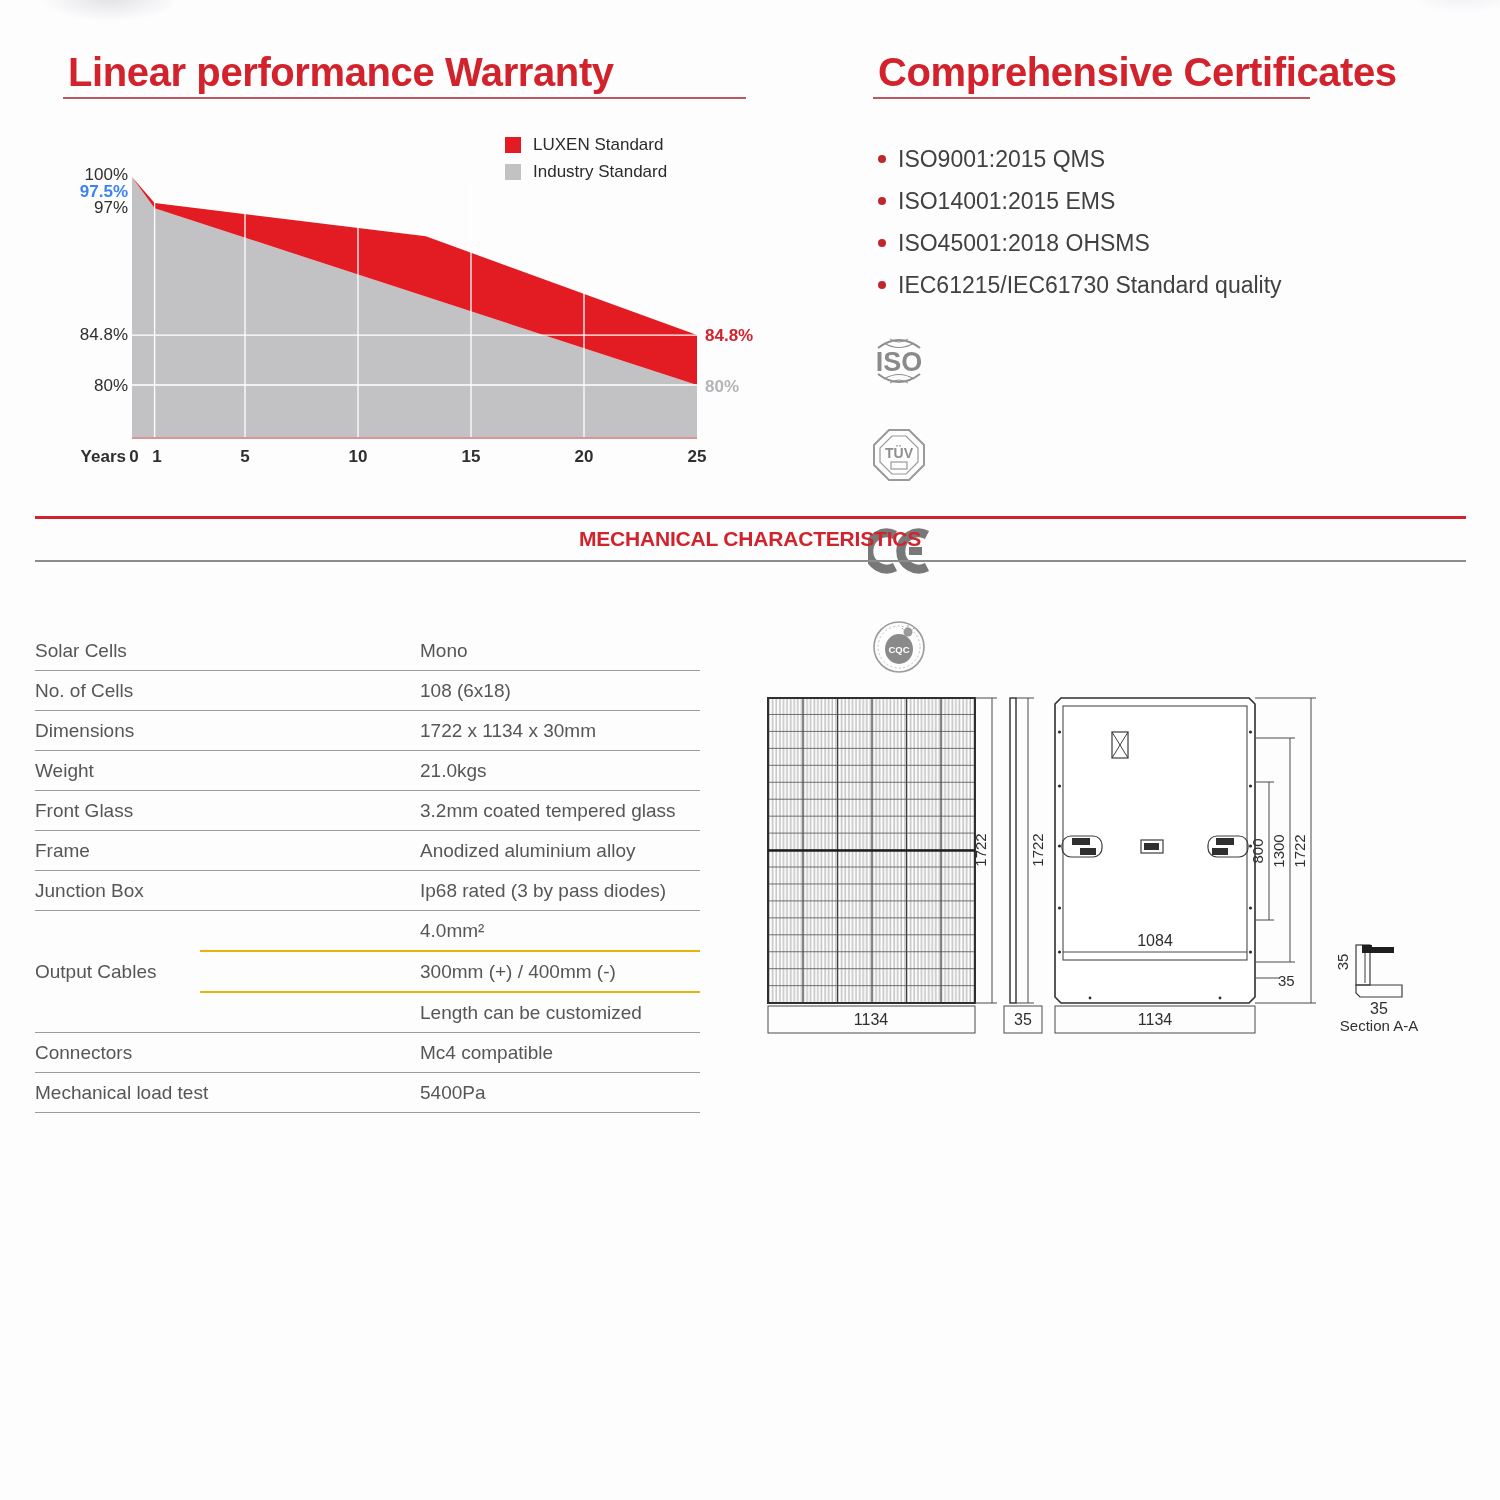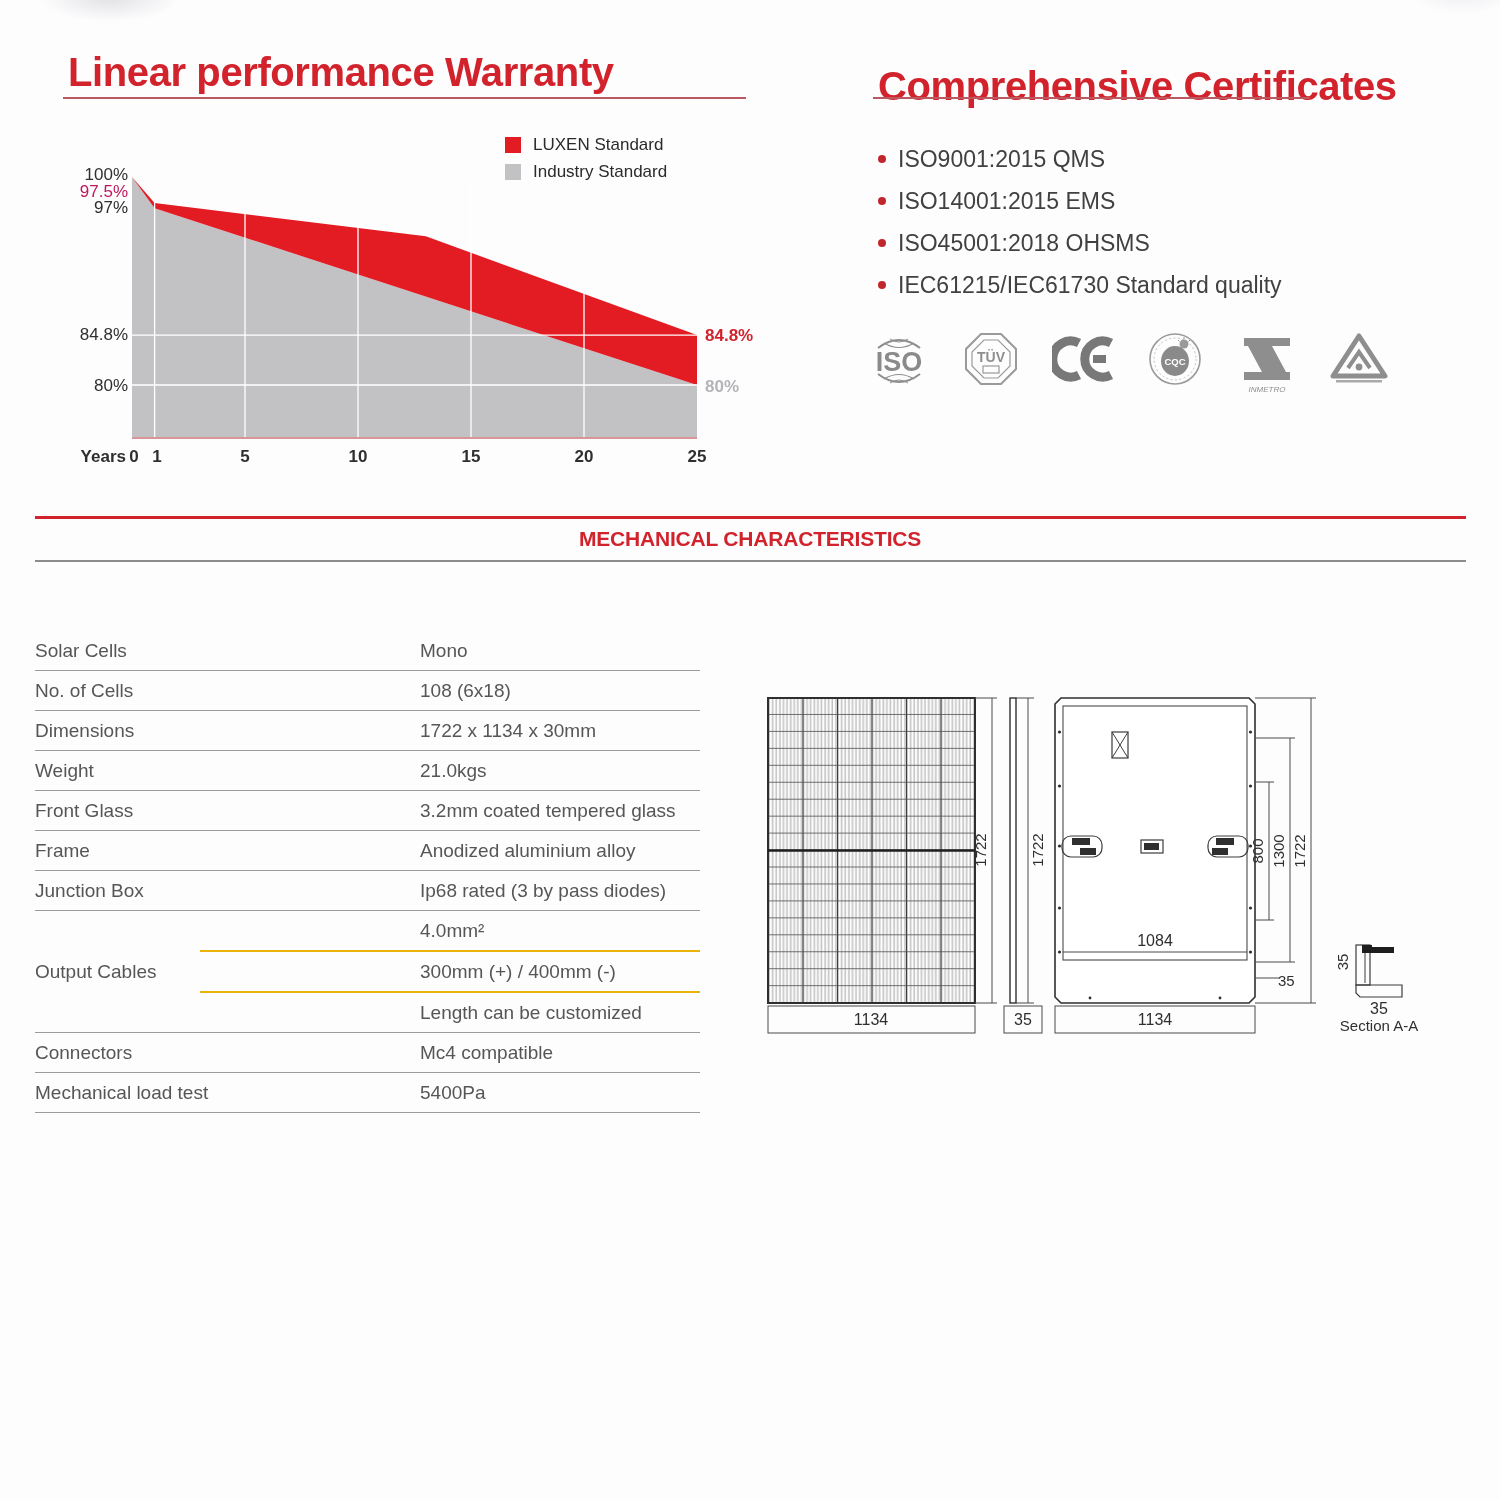--- a/index.html
+++ b/index.html
@@ -5,46 +5,46 @@
   html,body{margin:0;padding:0;background:#fff;}
   .page{position:relative;width:1500px;height:1500px;background:#fdfdfe;overflow:hidden;
         font-family:"Liberation Sans", sans-serif;color:#3a3a3a;}
   .deco{position:absolute;border-radius:50%;pointer-events:none;}
   .deco-left{left:40px;top:-26px;width:140px;height:48px;
              background:radial-gradient(ellipse at center,#e2e2e5 0%,rgba(255,255,255,0) 70%);}
   .deco-right{left:1408px;top:-30px;width:110px;height:44px;
              background:radial-gradient(ellipse at center,#ededf0 0%,rgba(255,255,255,0) 70%);}
   .h1{position:absolute;font-size:40px;font-weight:bold;letter-spacing:-0.4px;color:#d2232d;}
   .h1-left{left:68px;top:50px;}
-  .h1-right{left:878px;top:64px;}
+  .h1-right{left:878px;top:50px;}
   .rule{position:absolute;height:2px;background:#bc5860;}
   .rule-left{left:63px;top:97px;width:683px;}
   .rule-right{left:873px;top:97px;width:437px;}
 
   
   .chart{position:absolute;left:60px;top:128px;width:720px;height:350px;}
   .plot{position:absolute;left:72px;top:49px;}
   .ylab{position:absolute;width:68px;text-align:right;font-size:17px;line-height:17px;color:#2f2f2f;}
-  .ylab.red{color:#be185d;font-weight:normal;}
+  .ylab.red{color:#3b82f6;font-weight:bold;}
   .xlab{position:absolute;top:319px;font-size:17px;font-weight:bold;color:#2f2f2f;transform:translateX(-50%);}
   .xtitle{position:absolute;top:319px;left:0;width:66px;text-align:right;font-size:17px;font-weight:bold;color:#2f2f2f;}
   .endlab{position:absolute;left:645px;font-size:17px;font-weight:bold;}
   .endlab.red{color:#d2232d;}
   .endlab.gray{color:#b4b4b8;}
   .legend{position:absolute;left:445px;top:3px;}
   .legend-row{display:flex;align-items:center;height:27px;}
   .swatch{width:16px;height:16px;margin-right:12px;}
   .legend-txt{font-size:17px;color:#2b2b2b;}
   .legend-txt b{font-weight:normal;}
 
   
   .certs{position:absolute;left:878px;top:138px;}
   .cert-item{display:flex;align-items:center;height:42px;font-size:23px;color:#414141;}
   .bullet{width:8px;height:8px;border-radius:50%;background:#c0272d;margin-right:12px;flex:0 0 auto;}
-  .logos{position:absolute;left:868px;top:330px;display:flex;gap:30px;align-items:flex-start;}
+  .logos{position:absolute;left:868px;top:330px;display:flex;gap:16px;align-items:flex-start;flex-direction:column;}
   .logo{width:62px;height:80px;flex:0 0 auto;}
 
   
   .banner-red{position:absolute;left:35px;top:516px;width:1431px;height:3px;background:#d2232d;}
   .banner-title{position:absolute;left:0;top:527px;width:1500px;text-align:center;
                 font-size:21px;font-weight:bold;letter-spacing:-0.2px;color:#d2232d;}
   .banner-gray{position:absolute;left:35px;top:560px;width:1431px;height:2px;background:#8c8c8c;}
 
   
   .spec{position:absolute;left:35px;top:631px;width:665px;font-size:19px;color:#565656;}

